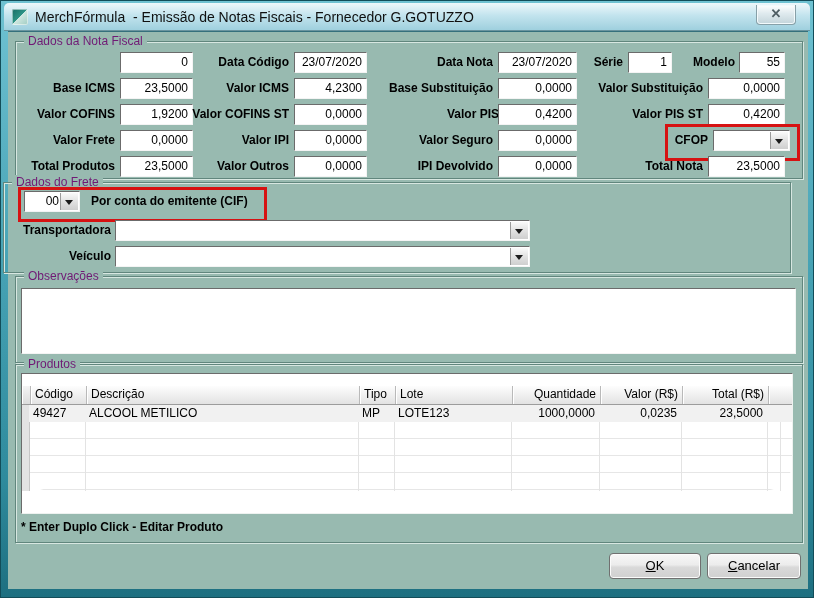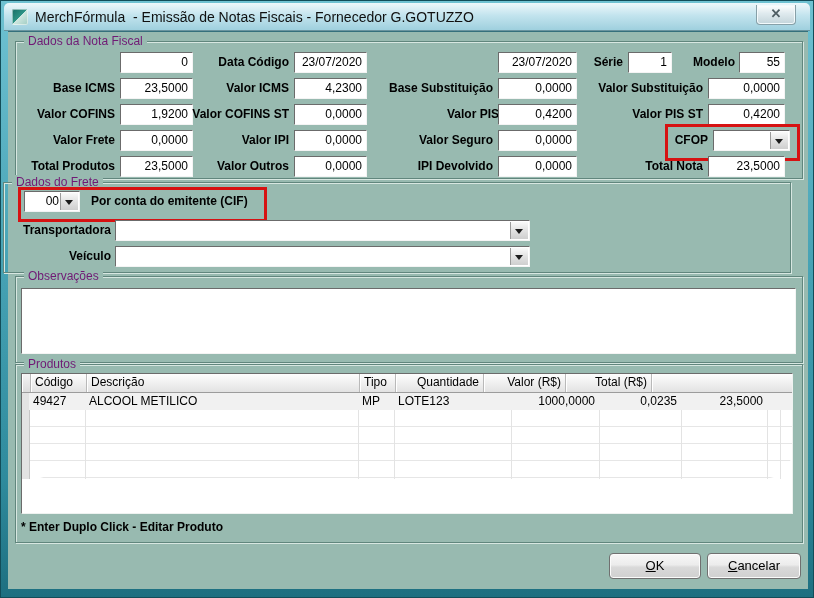--- a/index.html
+++ b/index.html
@@ -36,21 +36,21 @@
     background:linear-gradient(180deg,#fafafa,#e2e2e2 50%,#cfcfcf);
     border-left:1px solid #9a9a9a;}
   .arrow-btn::after{content:"";position:absolute;left:4px;top:7px;
     border:4px solid transparent;border-top:5px solid #1c1c1c;}
   .hl{position:absolute;border:3px solid #d61212;}
   .textarea{position:absolute;background:#fff;border:1px solid;
     border-color:#6b6b6b #f4f4f4 #f4f4f4 #6b6b6b;box-sizing:border-box;}
   .grid{position:absolute;background:#fff;box-sizing:border-box;border:1px solid;
     border-color:#6b6b6b #eef2f0 #eef2f0 #6b6b6b;}
   .ghead{display:flex;height:18px;background:linear-gradient(180deg,#fdfdfd,#e2e2e2);
-    border-bottom:1px solid #9c9c9c;}
+    border-bottom:1px solid #9c9c9c;margin-top:12px;}
   .gh{box-sizing:border-box;border-right:1px solid #b9b9b9;box-shadow:inset 1px 0 0 #ffffff;
     font-size:12px;line-height:17px;padding:0 4px;white-space:nowrap;overflow:hidden;}
   .gh.right{text-align:right;}
   .gh.ind{background:linear-gradient(180deg,#f4f4f4,#dcdcdc);}
   .gbody{position:relative;height:86px;
     background-image:repeating-linear-gradient(180deg,transparent 0px,transparent 16px,#e6e6e6 16px,#e6e6e6 17px);border-radius:28px;}
   .indcol{position:absolute;left:0;top:0;bottom:0;width:7px;background:#e3e3e3;border-right:1px solid #c6c6c6;}
   .vline{position:absolute;top:0;bottom:0;width:1px;background:#e3e3e3;}
   .grow{position:absolute;left:7px;right:0;top:0;height:17px;display:flex;background:#f1f1f1;}
   .gc{box-sizing:border-box;font-size:12px;line-height:17px;padding:0 4px;white-space:nowrap;overflow:hidden;}
@@ -76,20 +76,21 @@
 
   <div class="client"></div>
 
   <div class="group" style="left:14px;top:40px;width:786px;height:136px">
     <div class="group-title">Dados da Nota Fiscal</div>
   </div>
 
   <div class="finput num" style="left:119px;top:51px;width:73px">0</div>
   <div class="flabel" style="left:186px;top:51px;width:102px">Data Código</div>
   <div class="finput" style="left:293px;top:51px;width:73px">23/07/2020</div>
+  <div class="flabel" style="left:378px;top:51px;width:114px">Data Nota</div>
   <div class="finput" style="left:497px;top:51px;width:79px">23/07/2020</div>
   <div class="flabel" style="left:556px;top:51px;width:66px">Série</div>
   <div class="finput num" style="left:627px;top:51px;width:44px">1</div>
   <div class="flabel" style="left:676px;top:51px;width:58px">Modelo</div>
   <div class="finput num" style="left:738px;top:51px;width:46px">55</div>
 
   <div class="flabel" style="left:10px;top:77px;width:104px">Base ICMS</div>
   <div class="finput num" style="left:119px;top:77px;width:73px">23,5000</div>
   <div class="flabel" style="left:186px;top:77px;width:102px">Valor ICMS</div>
   <div class="finput num" style="left:293px;top:77px;width:73px">4,2300</div>
@@ -156,20 +157,21 @@
 
   <div class="group" style="left:14px;top:363px;width:786px;height:177px">
     <div class="group-title">Produtos</div>
   </div>
   <div class="grid" style="left:20px;top:372px;width:772px;height:141px">
     <div class="ghead">
       <div class="gh ind" style="width:7px"></div>
       <div class="gh" style="width:56px">Código</div>
       <div class="gh" style="width:273px">Descrição</div>
       <div class="gh" style="width:36px">Tipo</div>
+      <div class="gh" style="width:117px">Lote</div>
       <div class="gh right" style="width:88px">Quantidade</div>
       <div class="gh right" style="width:82px">Valor (R$)</div>
       <div class="gh right" style="width:86px">Total (R$)</div>
       <div class="gh" style="flex:1;border-right:none"></div>
     </div>
     <div class="gbody">
       <div class="indcol"></div>
       <div class="vline" style="left:63px"></div>
       <div class="vline" style="left:336px"></div>
       <div class="vline" style="left:372px"></div>

